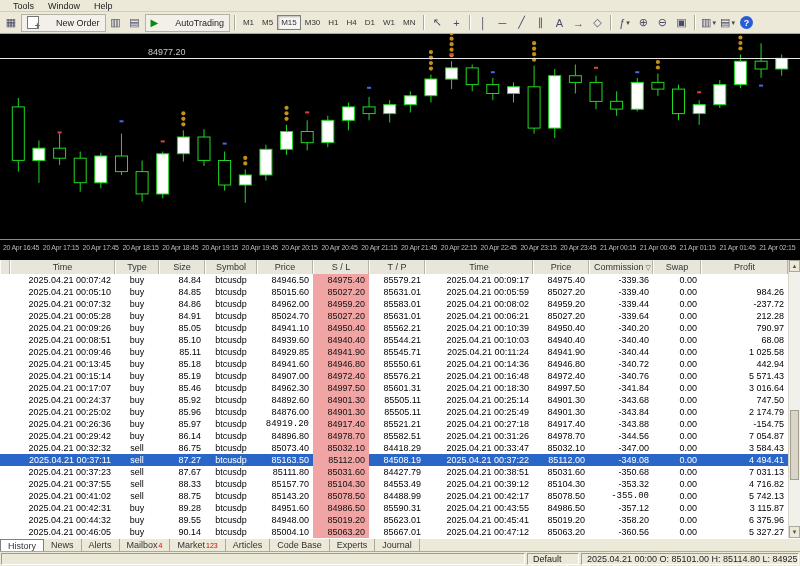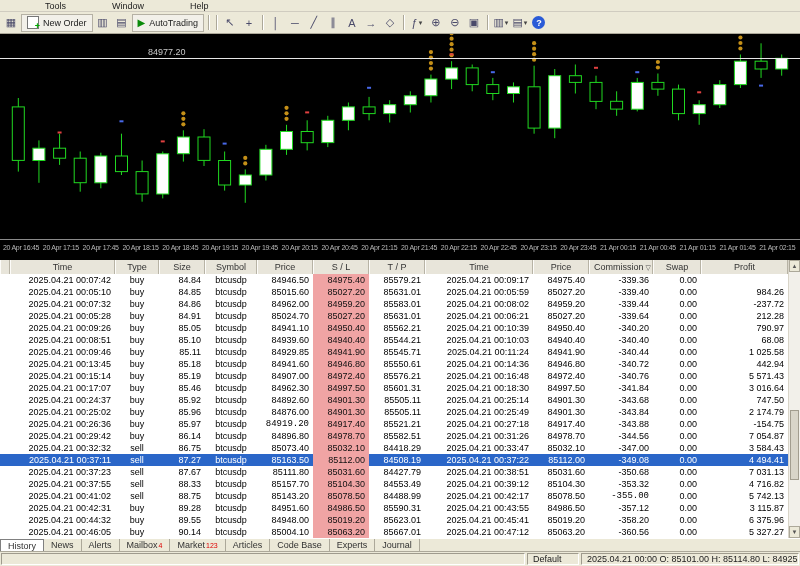--- a/index.html
+++ b/index.html
@@ -1,25 +1,25 @@
 <!DOCTYPE html>
 <html><head>
 <meta charset="utf-8">
 <style>
   html,body{margin:0;padding:0;}
   body{width:800px;height:566px;overflow:hidden;background:#d6d3ce;
        font-family:"Liberation Sans",sans-serif;font-size:9px;color:#000;}
   
   .menubar{height:12px;background:#ece9d8;display:flex;align-items:center;padding-left:6px;border-bottom:1px solid #d0ccc0;box-sizing:border-box;}
-  .menu-item{padding:0 7px;color:#222;margin-left:32px;}
+  .menu-item{padding:0 7px;color:#222;}
   
   .toolbar{height:22px;background:#ece9d8;display:flex;align-items:center;padding:0 2px;border-bottom:1px solid #aca899;box-sizing:border-box;gap:1px;}
   .tbtn{height:18px;min-width:18px;display:flex;align-items:center;justify-content:center;
         border:1px solid transparent;font-size:11px;color:#4a4a6a;box-sizing:border-box;background:transparent;}
-  .tbtn.textbtn{padding:0 5px;gap:4px;font-size:9px;color:#222;}
+  .tbtn.textbtn{padding:0 5px;gap:17px;font-size:9px;color:#222;}
   .sep{width:1px;height:15px;background:#aca899;margin:0 3px;box-shadow:1px 0 0 #fff;}
   .tf{height:15px;padding:0 3px;font-size:8px;color:#333;border:1px solid transparent;display:flex;align-items:center;box-sizing:border-box;}
   .tf.active{border:1px solid #7f7f7f;background:#f7f6f2;box-shadow:inset 1px 1px 2px rgba(0,0,0,.25);}
   .neworder-ico{width:10px;height:11px;background:#fff;border:1px solid #777;position:relative;display:inline-block;}
   .neworder-ico:after{content:"+";position:absolute;right:-2px;bottom:-3px;color:#0a0;font-size:9px;font-weight:bold;}
   .play{color:#0a8a0a;font-size:10px;}
   .qmark{width:13px;height:13px;border-radius:50%;background:#2a5bd7;color:#fff;display:flex;align-items:center;justify-content:center;font-size:9px;font-weight:bold;}
   .caret{font-size:7px;color:#444;margin-left:1px;}
   
   .chart{position:relative;height:226px;background:#000;}
@@ -66,20 +66,31 @@
     <span class="neworder-ico"></span>
     <span>New Order</span>
   </button>
   <div class="tbtn">▥</div>
   <div class="tbtn">▤</div>
   <button class="tbtn textbtn" style="border:1px solid #b5b1a4;background:#f2f0e9;">
     <span class="play">▶</span>
     <span>AutoTrading</span>
   </button>
   <div class="sep"></div>
+  <div id="tfgroup" style="display:flex;align-items:center;">
+      <div class="tf">M1</div>
+      <div class="tf">M5</div>
+      <div class="tf active">M15</div>
+      <div class="tf">M30</div>
+      <div class="tf">H1</div>
+      <div class="tf">H4</div>
+      <div class="tf">D1</div>
+      <div class="tf">W1</div>
+      <div class="tf">MN</div>
+    </div>
   <div class="sep"></div>
   <div class="tbtn">↖</div>
   <div class="tbtn">+</div>
   <div class="sep"></div>
   <div class="tbtn">│</div>
   <div class="tbtn">─</div>
   <div class="tbtn">╱</div>
   <div class="tbtn">∥</div>
   <div class="tbtn">A</div>
   <div class="tbtn">→</div>

